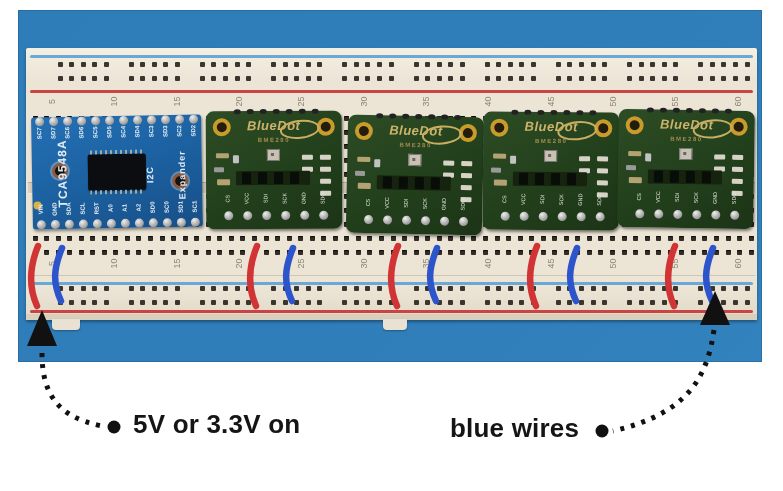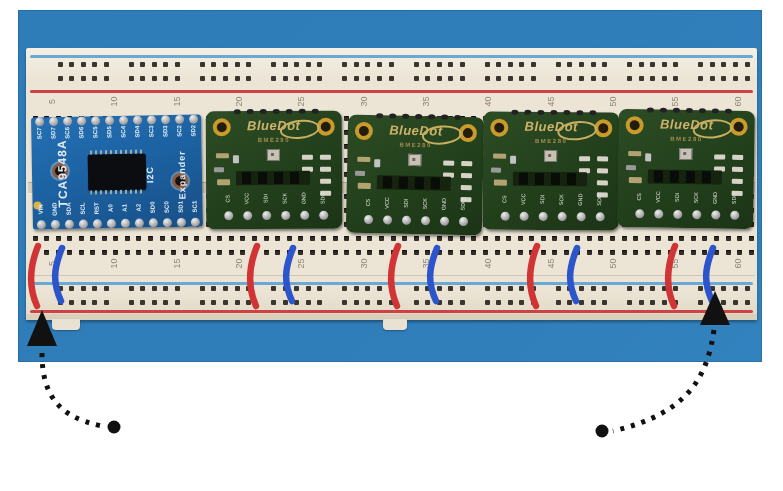--- a/index.html
+++ b/index.html
@@ -1185,16 +1185,18 @@
   <svg id="annoSvg" width="783" height="491" viewBox="0 0 783 491">
     <polygon points="42,310 27,346 57,346" fill="#111"></polygon>
     <path d="M42,353 C42,392 56,417 102,426" fill="none" stroke="#111" stroke-width="5" stroke-dasharray="4 7"></path>
     <circle cx="114" cy="427" r="6.5" fill="#111"></circle>
     <polygon points="715,291 700,325 730,325" fill="#111"></polygon>
     <path d="M714,330 C707,377 689,413 613,431" fill="none" stroke="#111" stroke-width="5" stroke-dasharray="4 7"></path>
     <circle cx="602" cy="431" r="6.5" fill="#111"></circle>
   </svg>
 
   <div class="anno" style="left:133px;top:407px">
+    <div>5V or 3.3V on</div>
   </div>
   <div class="anno" style="left:450px;top:411px">
+    <div>blue wires</div>
   </div>
 </div>
 
 </body></html>

